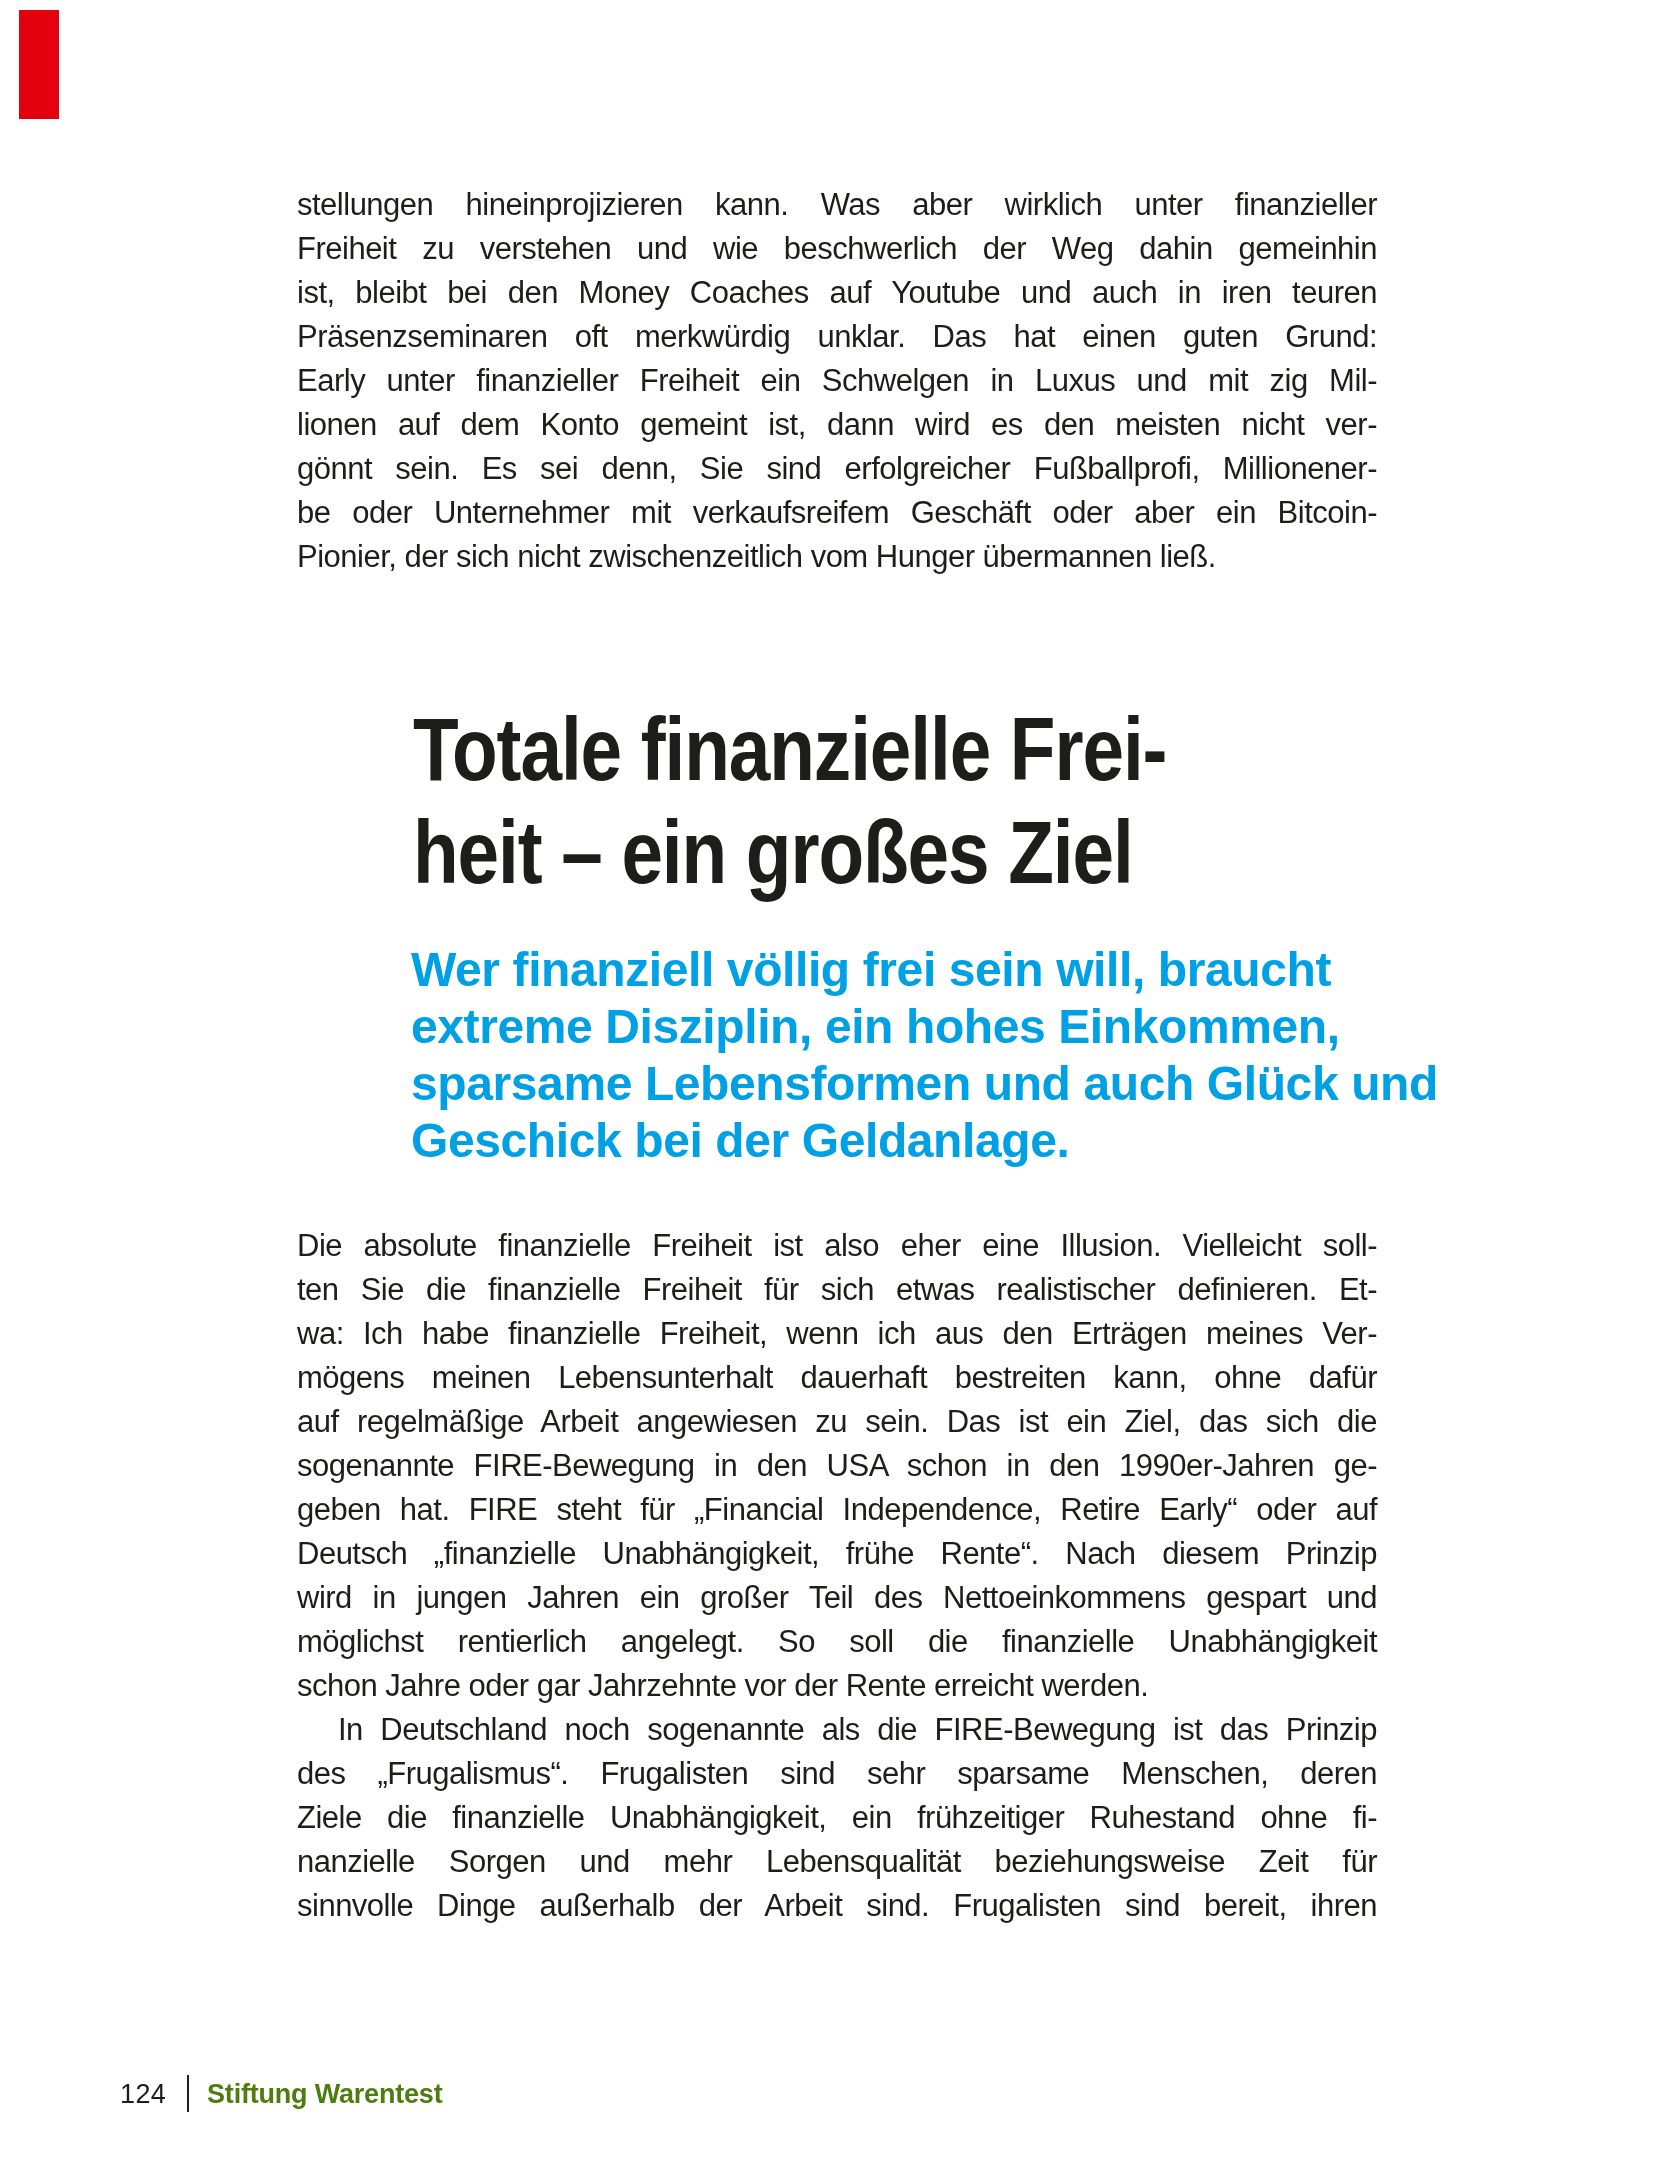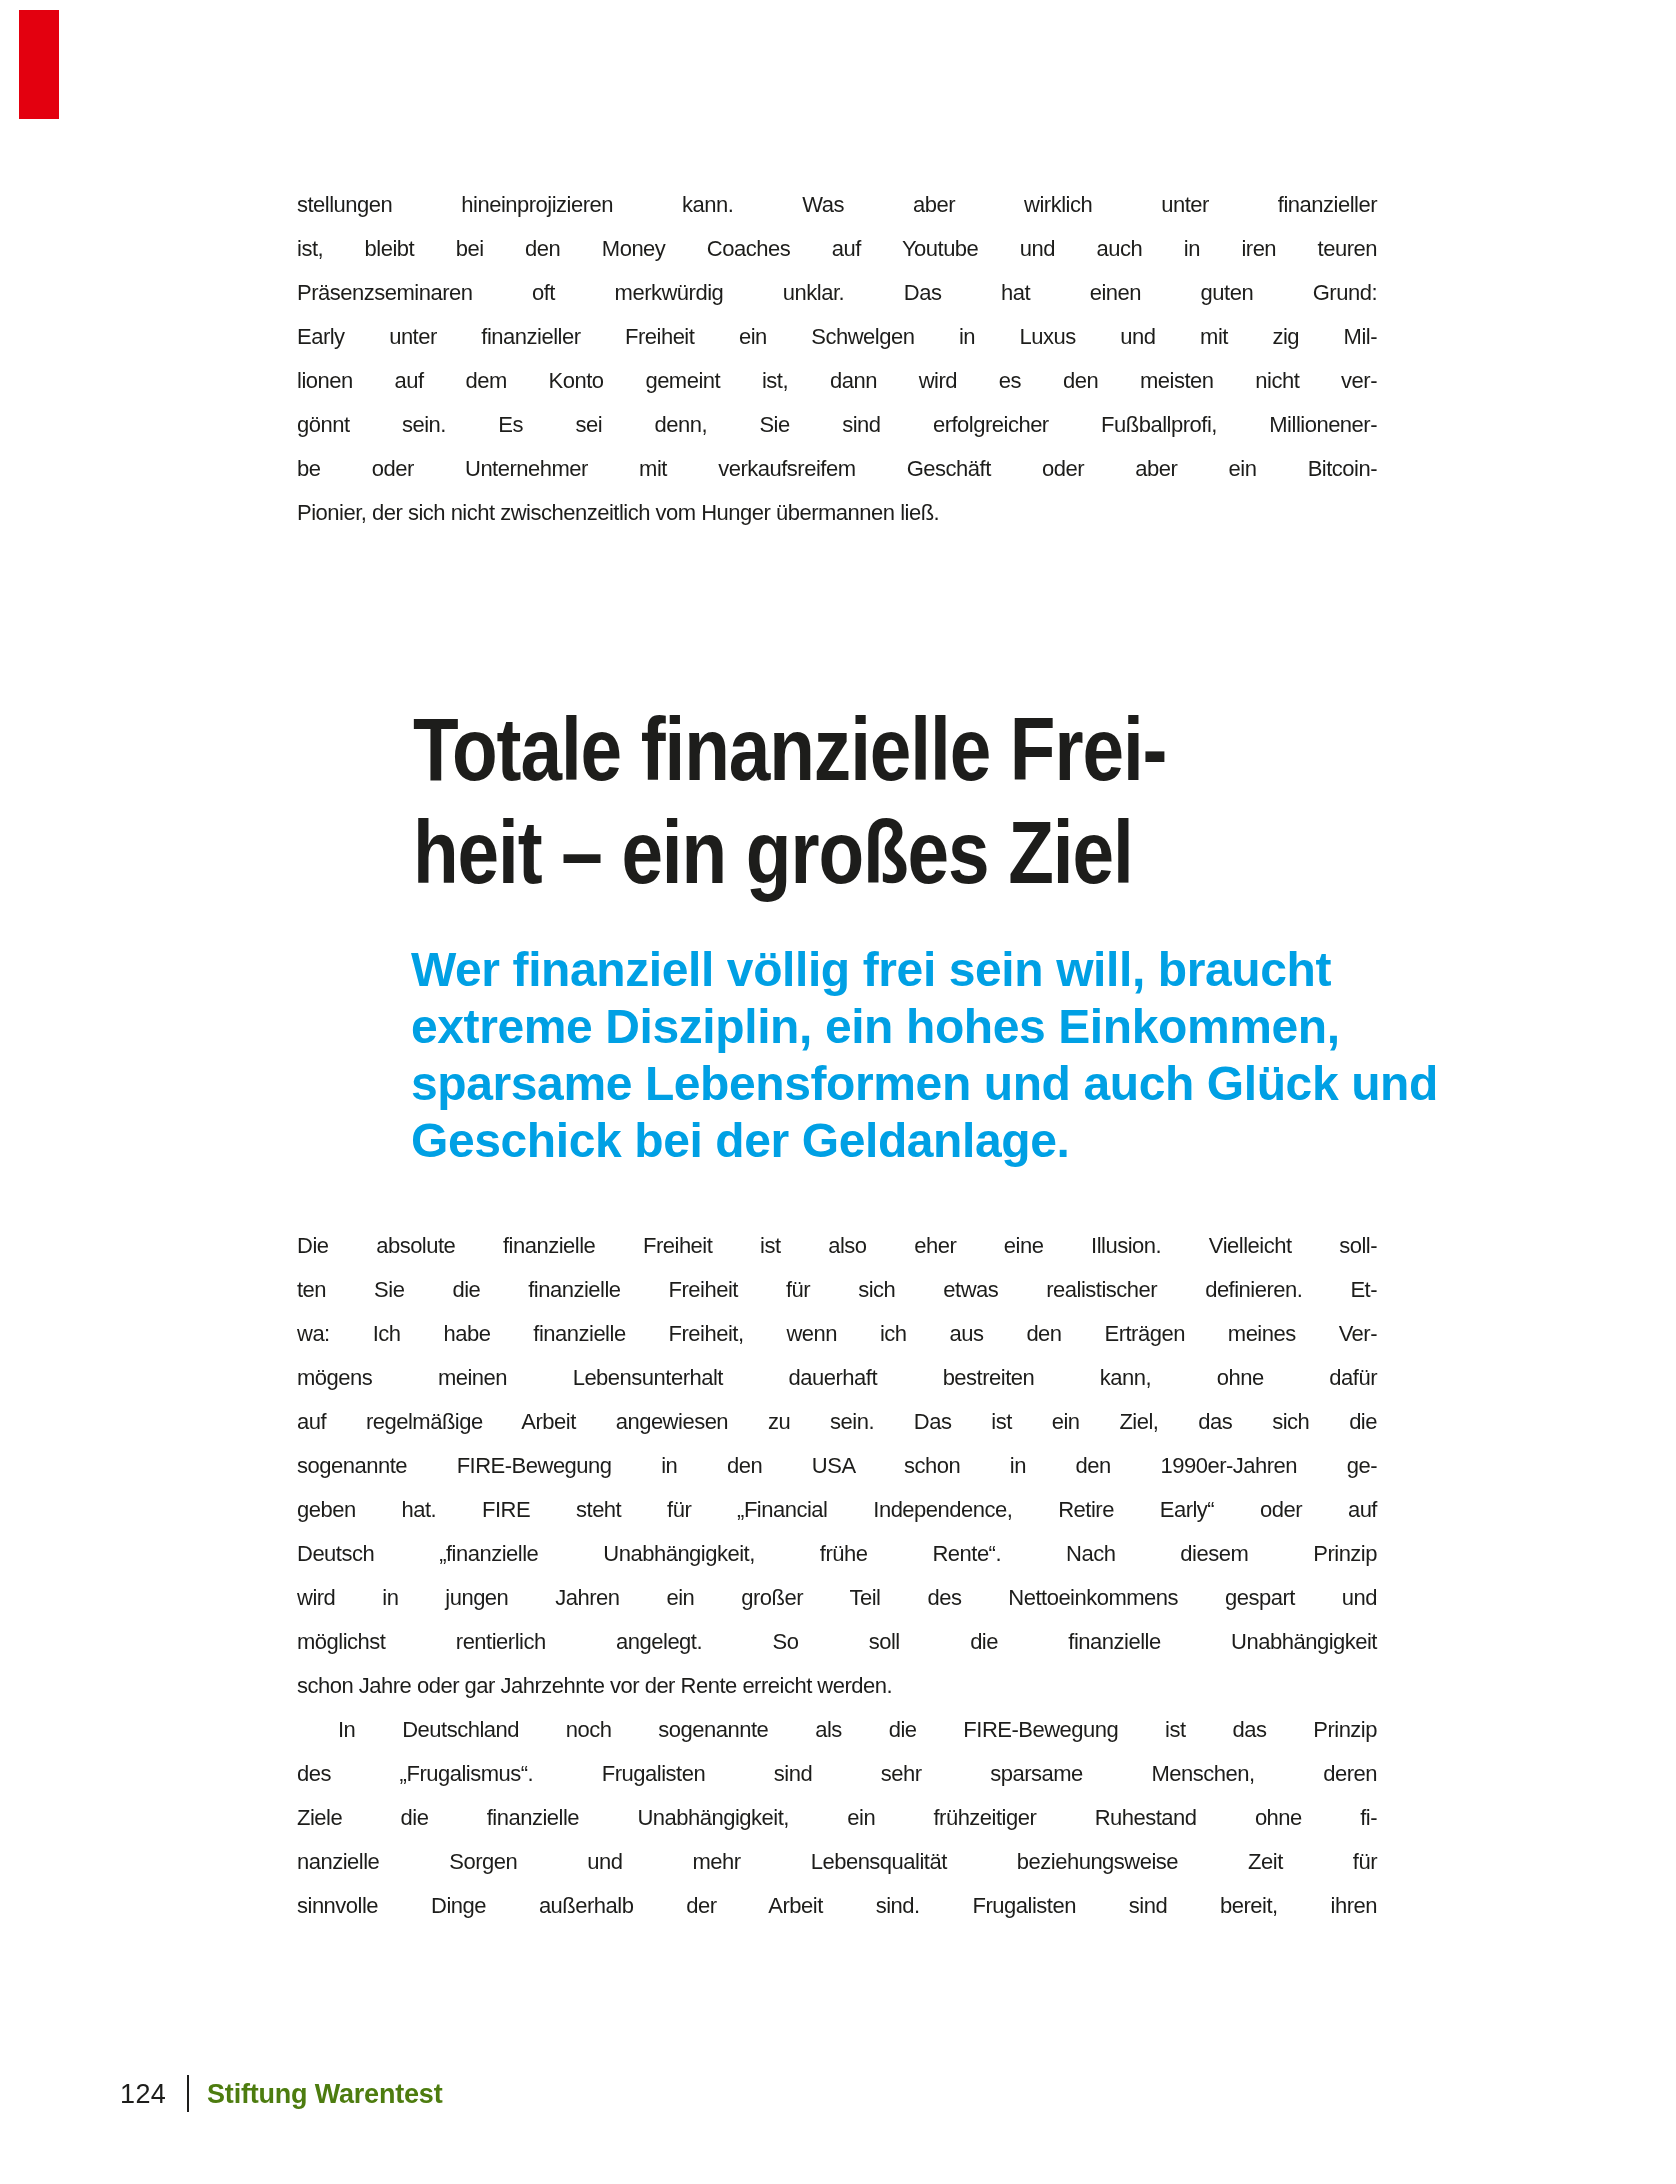--- a/index.html
+++ b/index.html
@@ -24,21 +24,21 @@
     top: 10.3px;
     width: 40px;
     height: 109px;
   }
 
   
   .bodyblock {
     position: absolute;
     left: 297px;
     width: 1080px;
-    font-size: 22px;
+    font-size: 31px;
     line-height: 44px;
     letter-spacing: -0.5px;
     color: #1d1d1b;
   }
   #para1 { top: 183px; }
   #para23 { top: 1224px; }
 
   .tline {
     text-align: justify;
     text-align-last: justify;
@@ -105,20 +105,21 @@
 </style>
 </head>
 <body>
 
 <div id="page">
 
   <div class="edge-marker" style="background: rgb(227, 0, 15);"></div>
 
   <div id="para1" class="bodyblock">
       <div class="tline">stellungen hineinprojizieren kann. Was aber wirklich unter finanzieller</div>
+      <div class="tline">Freiheit zu verstehen und wie beschwerlich der Weg dahin gemeinhin</div>
       <div class="tline">ist, bleibt bei den Money Coaches auf Youtube und auch in iren teuren</div>
       <div class="tline">Präsenzseminaren oft merkwürdig unklar. Das hat einen guten Grund:</div>
       <div class="tline">Early unter finanzieller Freiheit ein Schwelgen in Luxus und mit zig Mil-</div>
       <div class="tline">lionen auf dem Konto gemeint ist, dann wird es den meisten nicht ver-</div>
       <div class="tline">gönnt sein. Es sei denn, Sie sind erfolgreicher Fußballprofi, Millionener-</div>
       <div class="tline">be oder Unternehmer mit verkaufsreifem Geschäft oder aber ein Bitcoin-</div>
       <div class="tline ragged">Pionier, der sich nicht zwischenzeitlich vom Hunger übermannen ließ.</div>
     </div>
 
   <h1 id="headline" style="margin:0; font-size:89px;">

